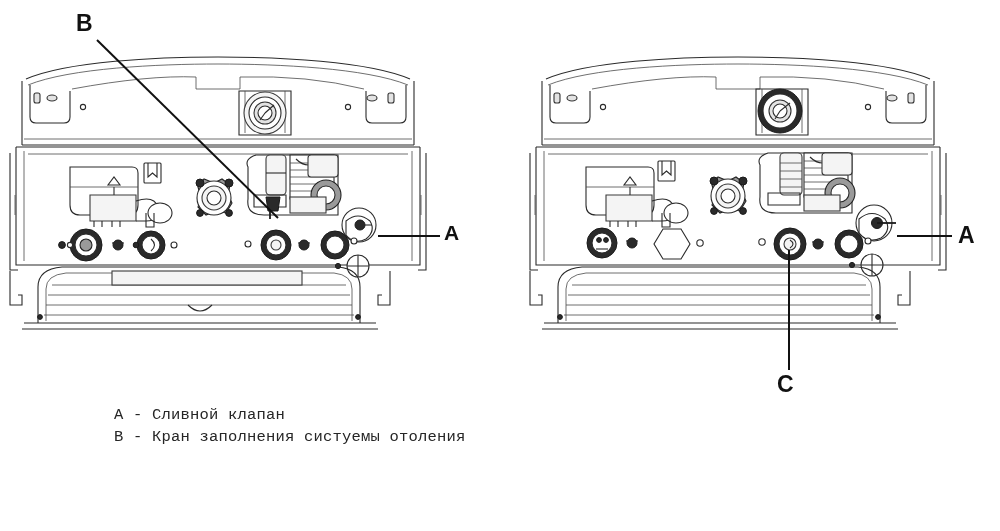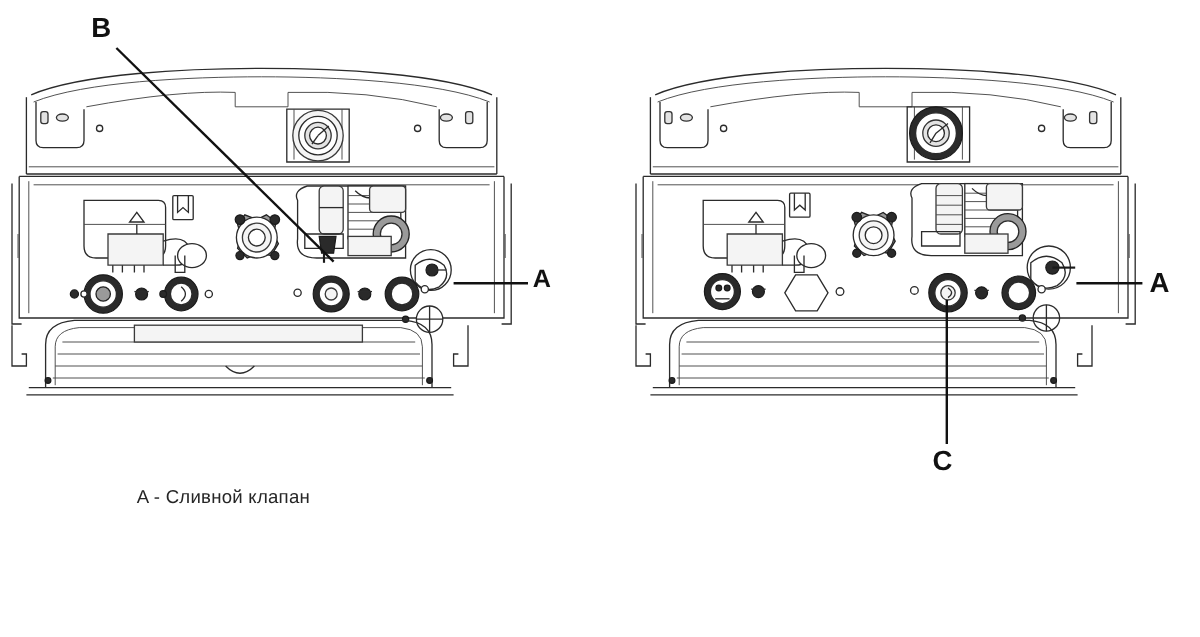--- a/index.html
+++ b/index.html
@@ -32,21 +32,21 @@
   #callout-c { left: 777px; top: 373px; }
 
   
   #legend {
     position: absolute;
     left: 114px;
     top: 404px;
     width: 860px;
   }
   .legend-line {
-    font-family: Liberation Sans, sans-serif;
+    font-family: Liberation Mono, monospace;
     font-size: 15.5px;
     color: #262626;
     line-height: 22px;
     white-space: nowrap;
     letter-spacing: 0.2px;
   }
 
   
   .diagram {
     position: absolute;
@@ -375,15 +375,16 @@
   <div class="callout" id="callout-b">B</div>
 
   <div class="callout" id="callout-a-left">A</div>
 
   <div class="callout" id="callout-a-right">A</div>
 
   <div class="callout" id="callout-c">C</div>
 
   <div id="legend">
     <div class="legend-line">A - Сливной клапан</div>
+    <div class="legend-line">B - Кран заполнения систуемы отоления</div>
   </div>
 
 </div>
 
 </body></html>

